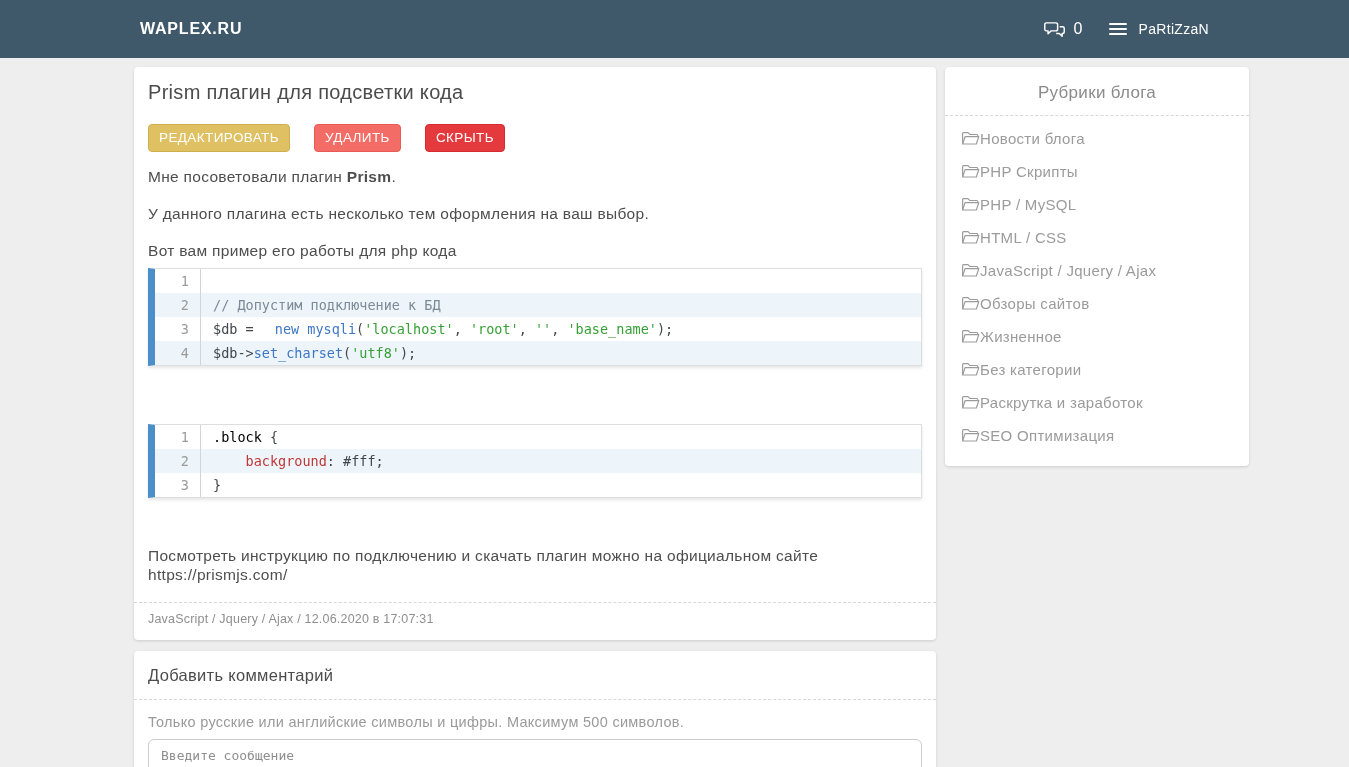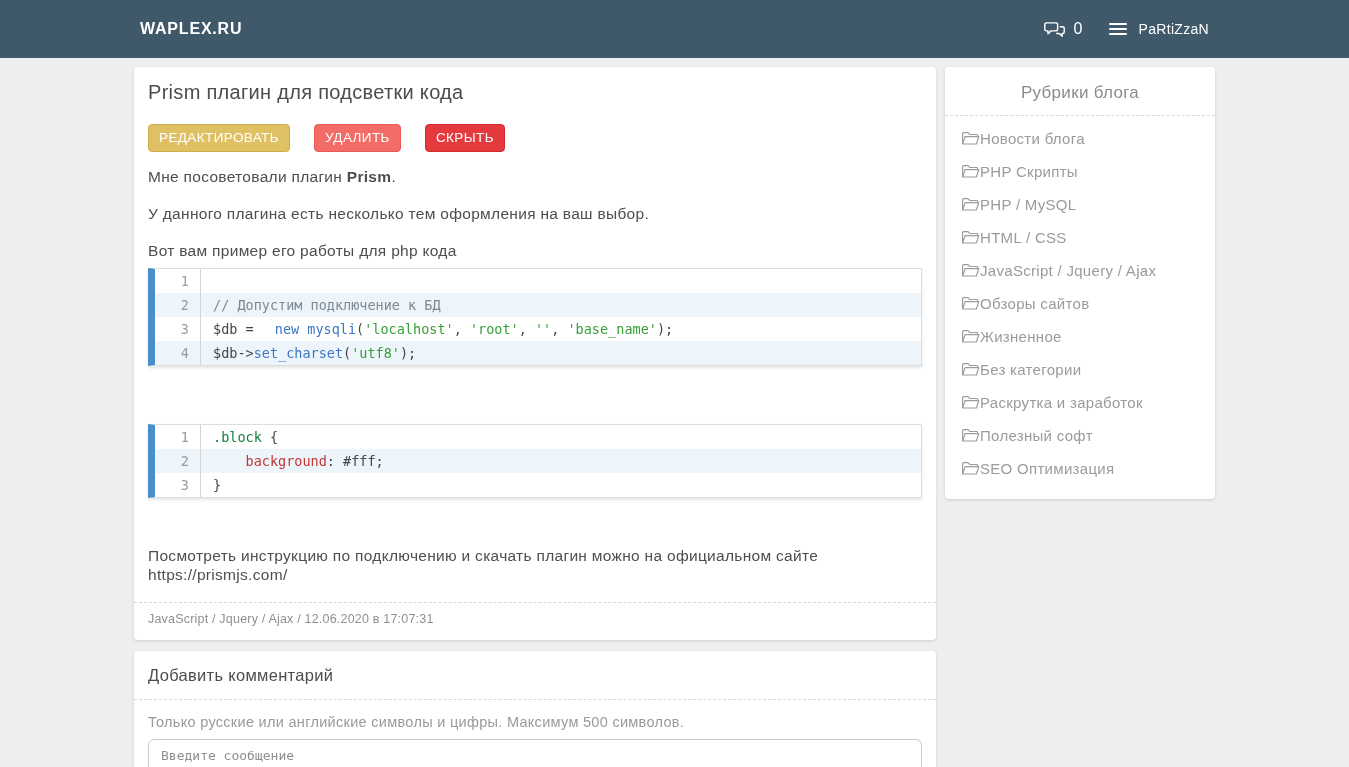--- a/index.html
+++ b/index.html
@@ -38,21 +38,21 @@
 
   
   .wrap {
     width: 1081px;
     margin: 9px auto 0;
     display: flex;
     gap: 9px;
     align-items: flex-start;
   }
   .col-main { width: 802px; flex: none; }
-  .col-side { width: 270px; flex: none; }
+  .col-side { width: 304px; flex: none; }
   .card {
     background: #fff;
     border-radius: 4px;
     box-shadow: 0 1px 3px rgba(0,0,0,0.14);
   }
 
   
   .post-card { padding: 12px 14px 8px; margin-bottom: 11px; }
   .post-title { font-size: 20px; color: #4c4c4c; margin: 2px 0 20px; font-weight: normal; }
   .btn-row { display: flex; gap: 24px; margin-bottom: 15px; }
@@ -96,21 +96,21 @@
     color: #9b9b9b;
     border-right: 1px solid #d4d4d4;
     user-select: none;
   }
   .code-text { white-space: pre; padding-left: 12px; color: #41474d; }
   .tok-pln  { color: #41474d; }
   .tok-com  { color: #7c8a96; }
   .tok-kw   { color: #3e77c6; margin-left: 13px; }
   .tok-fn   { color: #3e77c6; }
   .tok-str  { color: #36a036; }
-  .tok-sel  { color: #15803d; }
+  .tok-sel  { color: #000000; }
   .tok-prop { color: #c13737; }
 
   .dashed-sep { border: none; border-top: 1px dashed #d8d8d8; margin: 14px -14px 0; }
   .post-meta { font-size: 12.5px; color: #8f8f8f; padding: 9px 0 6px; letter-spacing: 0.2px; }
 
   
   .comment-card { padding: 12px 14px 16px; }
   .comment-title { font-size: 16.5px; color: #4c4c4c; font-weight: normal; margin: 3px 0 0; }
   .comment-card .dashed-sep { margin-top: 14px; }
   .comment-hint { font-size: 14.5px; color: #9a9a9a; margin: 14px 0 9px; }
@@ -323,28 +323,19 @@
             </span>
             <span>Раскрутка и заработок</span>
           </div>
           <div class="cat-item">
             <span>
               <svg width="19" height="15" viewBox="0 0 24 19" fill="none" stroke="currentColor" stroke-width="1.5" stroke-linejoin="round">
                 <path d="M2 16.5 V3.2 a1.2 1.2 0 0 1 1.2 -1.2 h5.6 l2.2 2.4 h9 a1.2 1.2 0 0 1 1.2 1.2 v1.6"></path>
                 <path d="M2 16.5 l3.1 -9.3 h17.4 l-3.1 9.3 z"></path>
               </svg>
             </span>
-            <span>Полезный софт</span>
-          </div>
-          <div class="cat-item">
-            <span>
-              <svg width="19" height="15" viewBox="0 0 24 19" fill="none" stroke="currentColor" stroke-width="1.5" stroke-linejoin="round">
-                <path d="M2 16.5 V3.2 a1.2 1.2 0 0 1 1.2 -1.2 h5.6 l2.2 2.4 h9 a1.2 1.2 0 0 1 1.2 1.2 v1.6"></path>
-                <path d="M2 16.5 l3.1 -9.3 h17.4 l-3.1 9.3 z"></path>
-              </svg>
-            </span>
             <span>SEO Оптимизация</span>
           </div>
         </div>
     </div>
   </div>
 
 </div>
 
 </body></html>

